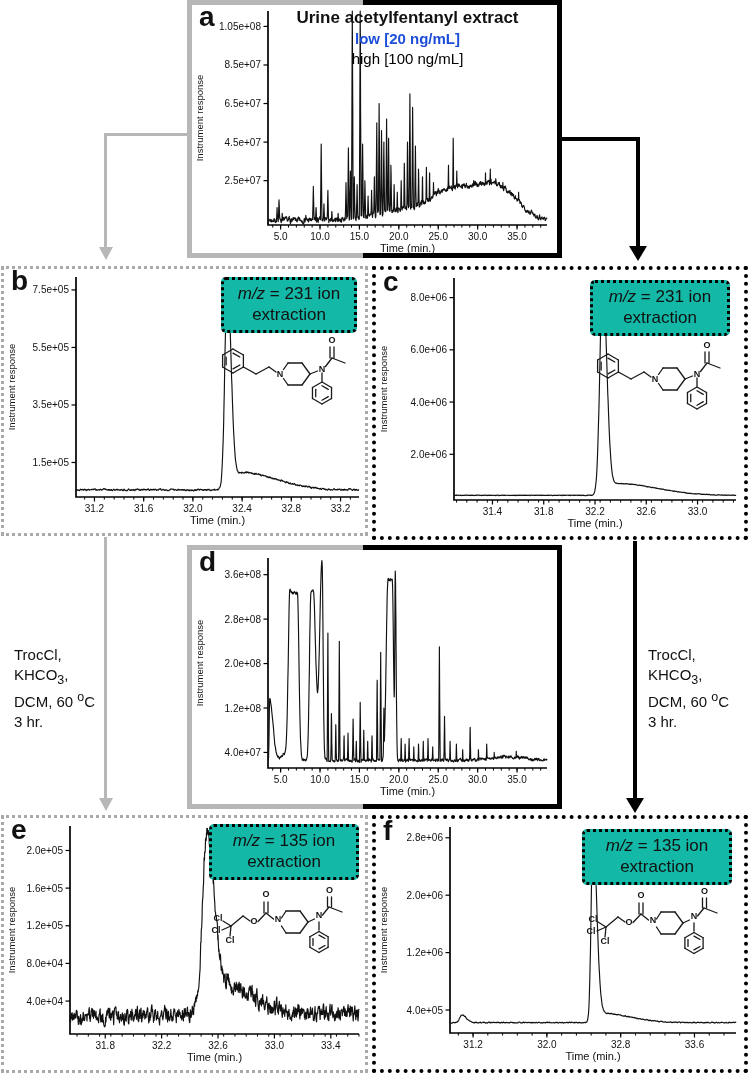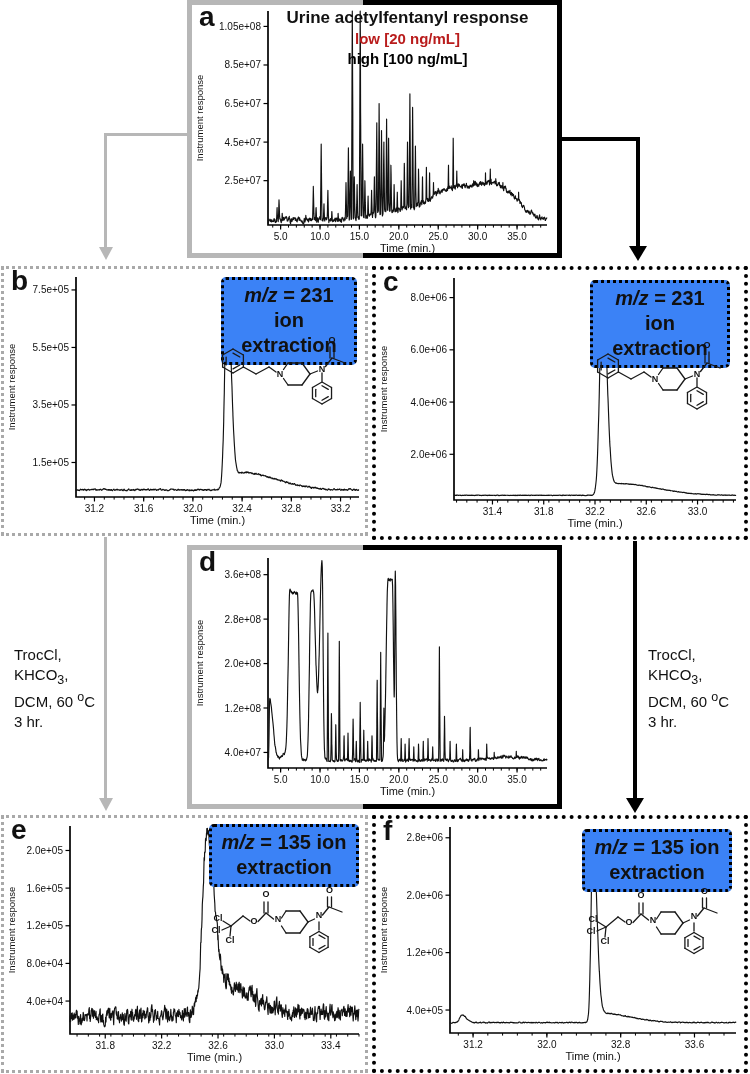--- a/index.html
+++ b/index.html
@@ -10,24 +10,24 @@
   #panel-a{left:187px;top:0;width:375px;height:258px;}
   #panel-b{left:1px;top:266px;width:367px;height:270px;border:3px dotted #a9a9a9;}
   #panel-c{left:372px;top:266px;width:376px;height:274px;border:4px dotted #000;}
   #panel-d{left:187px;top:545px;width:375px;height:264px;}
   #panel-e{left:1px;top:815px;width:367px;height:258px;border:3px dotted #a9a9a9;}
   #panel-f{left:372px;top:815px;width:376px;height:258px;border:4px dotted #000;}
   .chart{position:absolute;left:0;top:0;}
   .letter{position:absolute;left:7px;top:-4px;font-size:28px;font-weight:bold;z-index:3;}
   .atitle{position:absolute;left:70px;right:4px;top:2px;text-align:center;z-index:2;line-height:1.3;}
   .atitle .t1{font-size:17px;font-weight:bold;}
-  .atitle .t2{font-size:15px;font-weight:bold;color:#b91c1c;}
-  .atitle .t3{font-size:15px;font-weight:bold;color:#000;}
+  .atitle .t2{font-size:15px;font-weight:bold;color:#1d4ed8;}
+  .atitle .t3{font-size:15px;font-weight:normal;color:#000;}
   .mzbox{position:absolute;border:3px dotted #000;border-radius:5px;padding:3px 6px 4px 6px;
-         text-align:center;font-size:20px;font-weight:bold;background:#3b82f6;z-index:2;line-height:1.25;}
+         text-align:center;font-size:17px;font-weight:normal;background:#14b8a6;z-index:2;line-height:1.25;}
   #panel-b .mzbox{top:8px;right:8px;width:118px;}
   #panel-c .mzbox{top:10px;right:14px;width:122px;}
   #panel-e .mzbox{top:6px;right:6px;width:132px;}
   #panel-f .mzbox{top:10px;right:12px;width:132px;}
   .struct{position:absolute;z-index:2;}
   #panel-b .struct{right:2px;top:60px;}
   #panel-c .struct{right:6px;top:64px;}
   #panel-e .struct{right:0px;top:62px;}
   #panel-f .struct{right:4px;top:62px;}
   .rxn{position:absolute;font-size:15px;font-weight:normal;line-height:1.35;z-index:4;}
@@ -41,21 +41,21 @@
   .ah-black{border-left:9px solid transparent;border-right:9px solid transparent;border-top:15px solid #000;}
 </style>
 </head>
 <body>
 
 <div class="page">
 
   <section class="panel" id="panel-a">
     <span class="letter">a</span>
     <div class="atitle">
-      <div class="t1">Urine acetylfentanyl response</div>
+      <div class="t1">Urine acetylfentanyl extract</div>
       <div class="t2">low [20 ng/mL]</div>
       <div class="t3">high [100 ng/mL]</div>
     </div>
     <svg class="chart" width="365" height="248">
         <path d="M76 6 L76 220 L355 220" fill="none" stroke="#000" stroke-width="1.7"></path>
         <line x1="80.72881355932203" y1="220" x2="80.72881355932203" y2="222.6" stroke="#000" stroke-width="1"></line>
         <line x1="88.61016949152543" y1="220" x2="88.61016949152543" y2="222.6" stroke="#000" stroke-width="1"></line>
         <line x1="96.49152542372882" y1="220" x2="96.49152542372882" y2="222.6" stroke="#000" stroke-width="1"></line>
         <line x1="104.37288135593221" y1="220" x2="104.37288135593221" y2="222.6" stroke="#000" stroke-width="1"></line>
         <line x1="112.25423728813558" y1="220" x2="112.25423728813558" y2="222.6" stroke="#000" stroke-width="1"></line>

